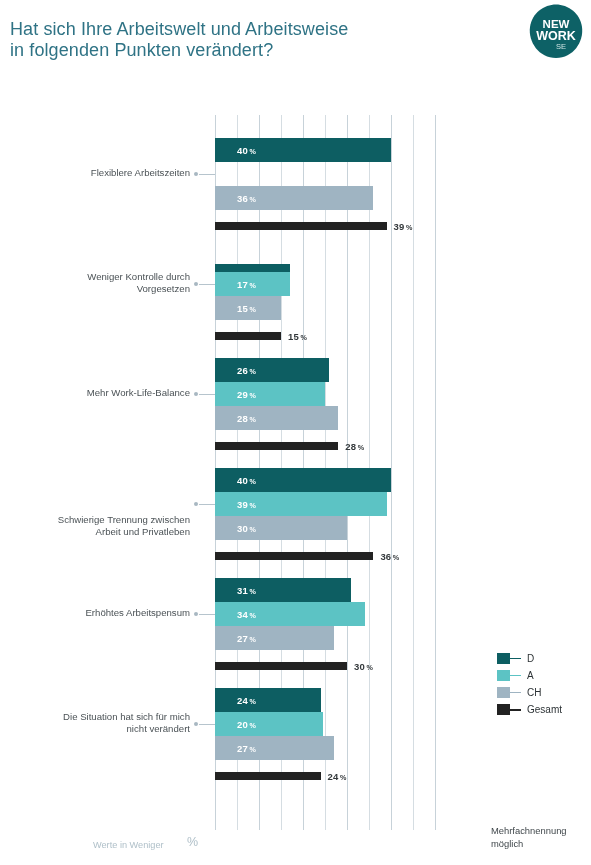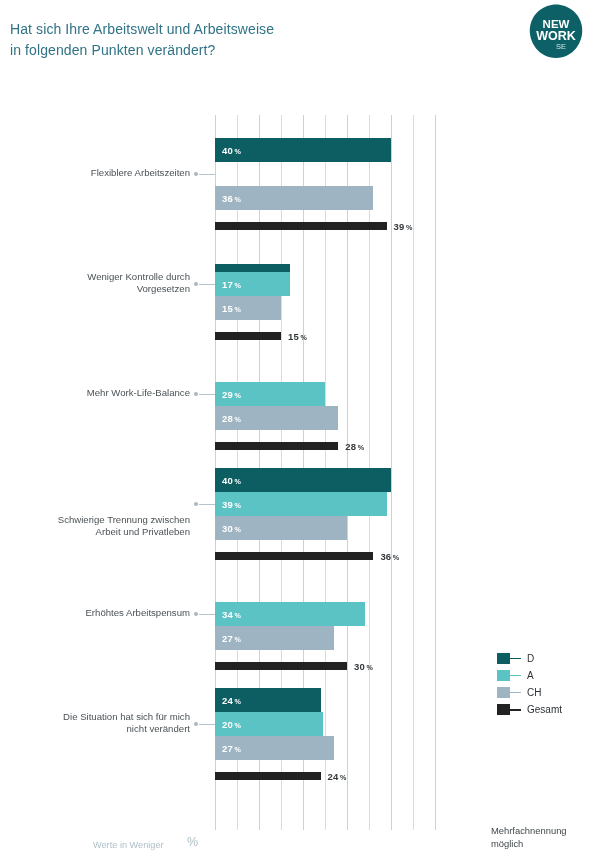--- a/index.html
+++ b/index.html
@@ -20,21 +20,21 @@
   .header {
     position: absolute;
     left: 0; top: 0;
     width: 591px; height: 100px;
   }
   .title {
     position: absolute;
     left: 10px; top: 19px;
     width: 430px;
     color: #2f7385;
-    font-size: 14px;
+    font-size: 18px;
     line-height: 21px;
     font-weight: 400;
     letter-spacing: 0.1px;
     white-space: pre-line;
   }
   .logo {
     position: absolute;
     left: 528px; top: 3px;
     width: 56px; height: 58px;
   }
@@ -76,21 +76,21 @@
     position: absolute;
     left: 0;
     height: 24px;
     display: flex;
     align-items: center;
   }
   .bar .vlabel {
     color: #ffffff;
     font-size: 9.5px;
     font-weight: bold;
-    padding-left: 7px;
+    padding-left: 22px;
     white-space: nowrap;
     letter-spacing: 0.2px;
   }
   .bar .vlabel .pct {
     font-size: 7.2px;
     font-weight: bold;
     padding-left: 1.5px;
     vertical-align: baseline;
   }
   .bar.d  { background: #0d5e62; }
@@ -250,20 +250,23 @@
           <span class="vlabel">17<span class="pct">%</span></span>
         </div>
         <div class="bar ch" style="top: 48px; width: 66px;">
           <span class="vlabel">15<span class="pct">%</span></span>
         </div>
         <div class="bar total" style="top: 84px; width: 66px;">
           <span class="vlabel">15<span class="pct">%</span></span>
         </div>
       </div>
       <div class="group" style="top: 243px; height: 92px;">
+        <div class="bar d" style="top: 0px; width: 114.4px;">
+          <span class="vlabel">26<span class="pct">%</span></span>
+        </div>
         <div class="bar a" style="top: 24px; width: 110px;">
           <span class="vlabel">29<span class="pct">%</span></span>
         </div>
         <div class="bar ch" style="top: 48px; width: 123.2px;">
           <span class="vlabel">28<span class="pct">%</span></span>
         </div>
         <div class="bar total" style="top: 84px; width: 123.2px;">
           <span class="vlabel">28<span class="pct">%</span></span>
         </div>
       </div>
@@ -275,20 +278,23 @@
           <span class="vlabel">39<span class="pct">%</span></span>
         </div>
         <div class="bar ch" style="top: 48px; width: 132px;">
           <span class="vlabel">30<span class="pct">%</span></span>
         </div>
         <div class="bar total" style="top: 84px; width: 158.4px;">
           <span class="vlabel">36<span class="pct">%</span></span>
         </div>
       </div>
       <div class="group" style="top: 463px; height: 92px;">
+        <div class="bar d" style="top: 0px; width: 136.4px;">
+          <span class="vlabel">31<span class="pct">%</span></span>
+        </div>
         <div class="bar a" style="top: 24px; width: 149.6px;">
           <span class="vlabel">34<span class="pct">%</span></span>
         </div>
         <div class="bar ch" style="top: 48px; width: 118.8px;">
           <span class="vlabel">27<span class="pct">%</span></span>
         </div>
         <div class="bar total" style="top: 84px; width: 132px;">
           <span class="vlabel">30<span class="pct">%</span></span>
         </div>
       </div>

